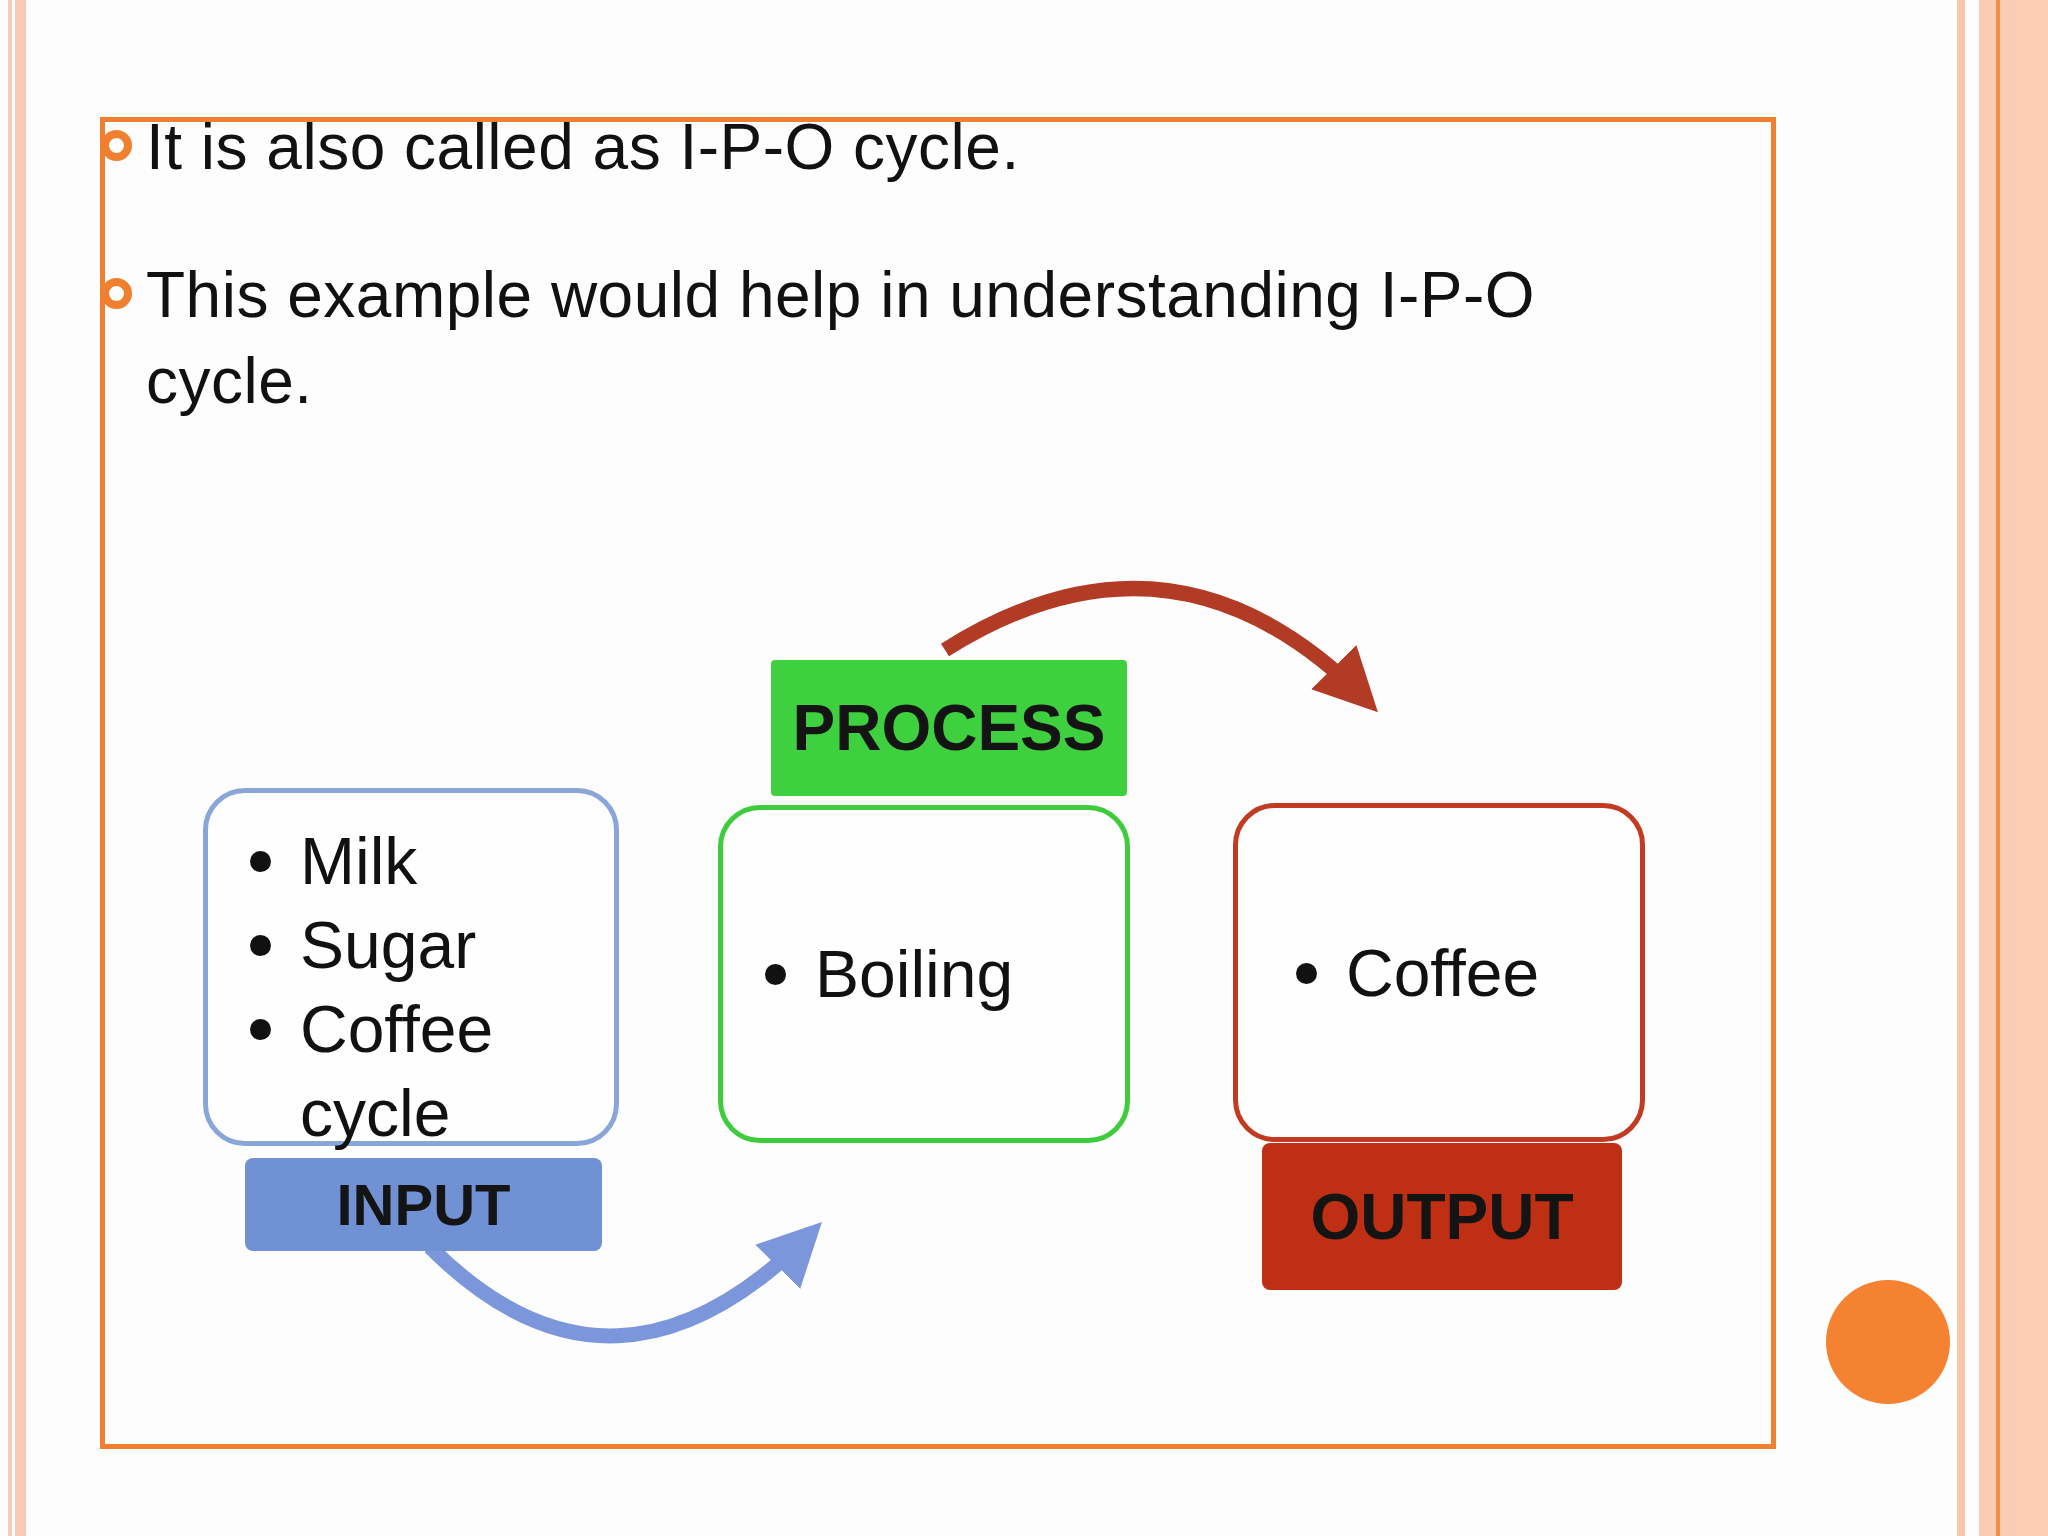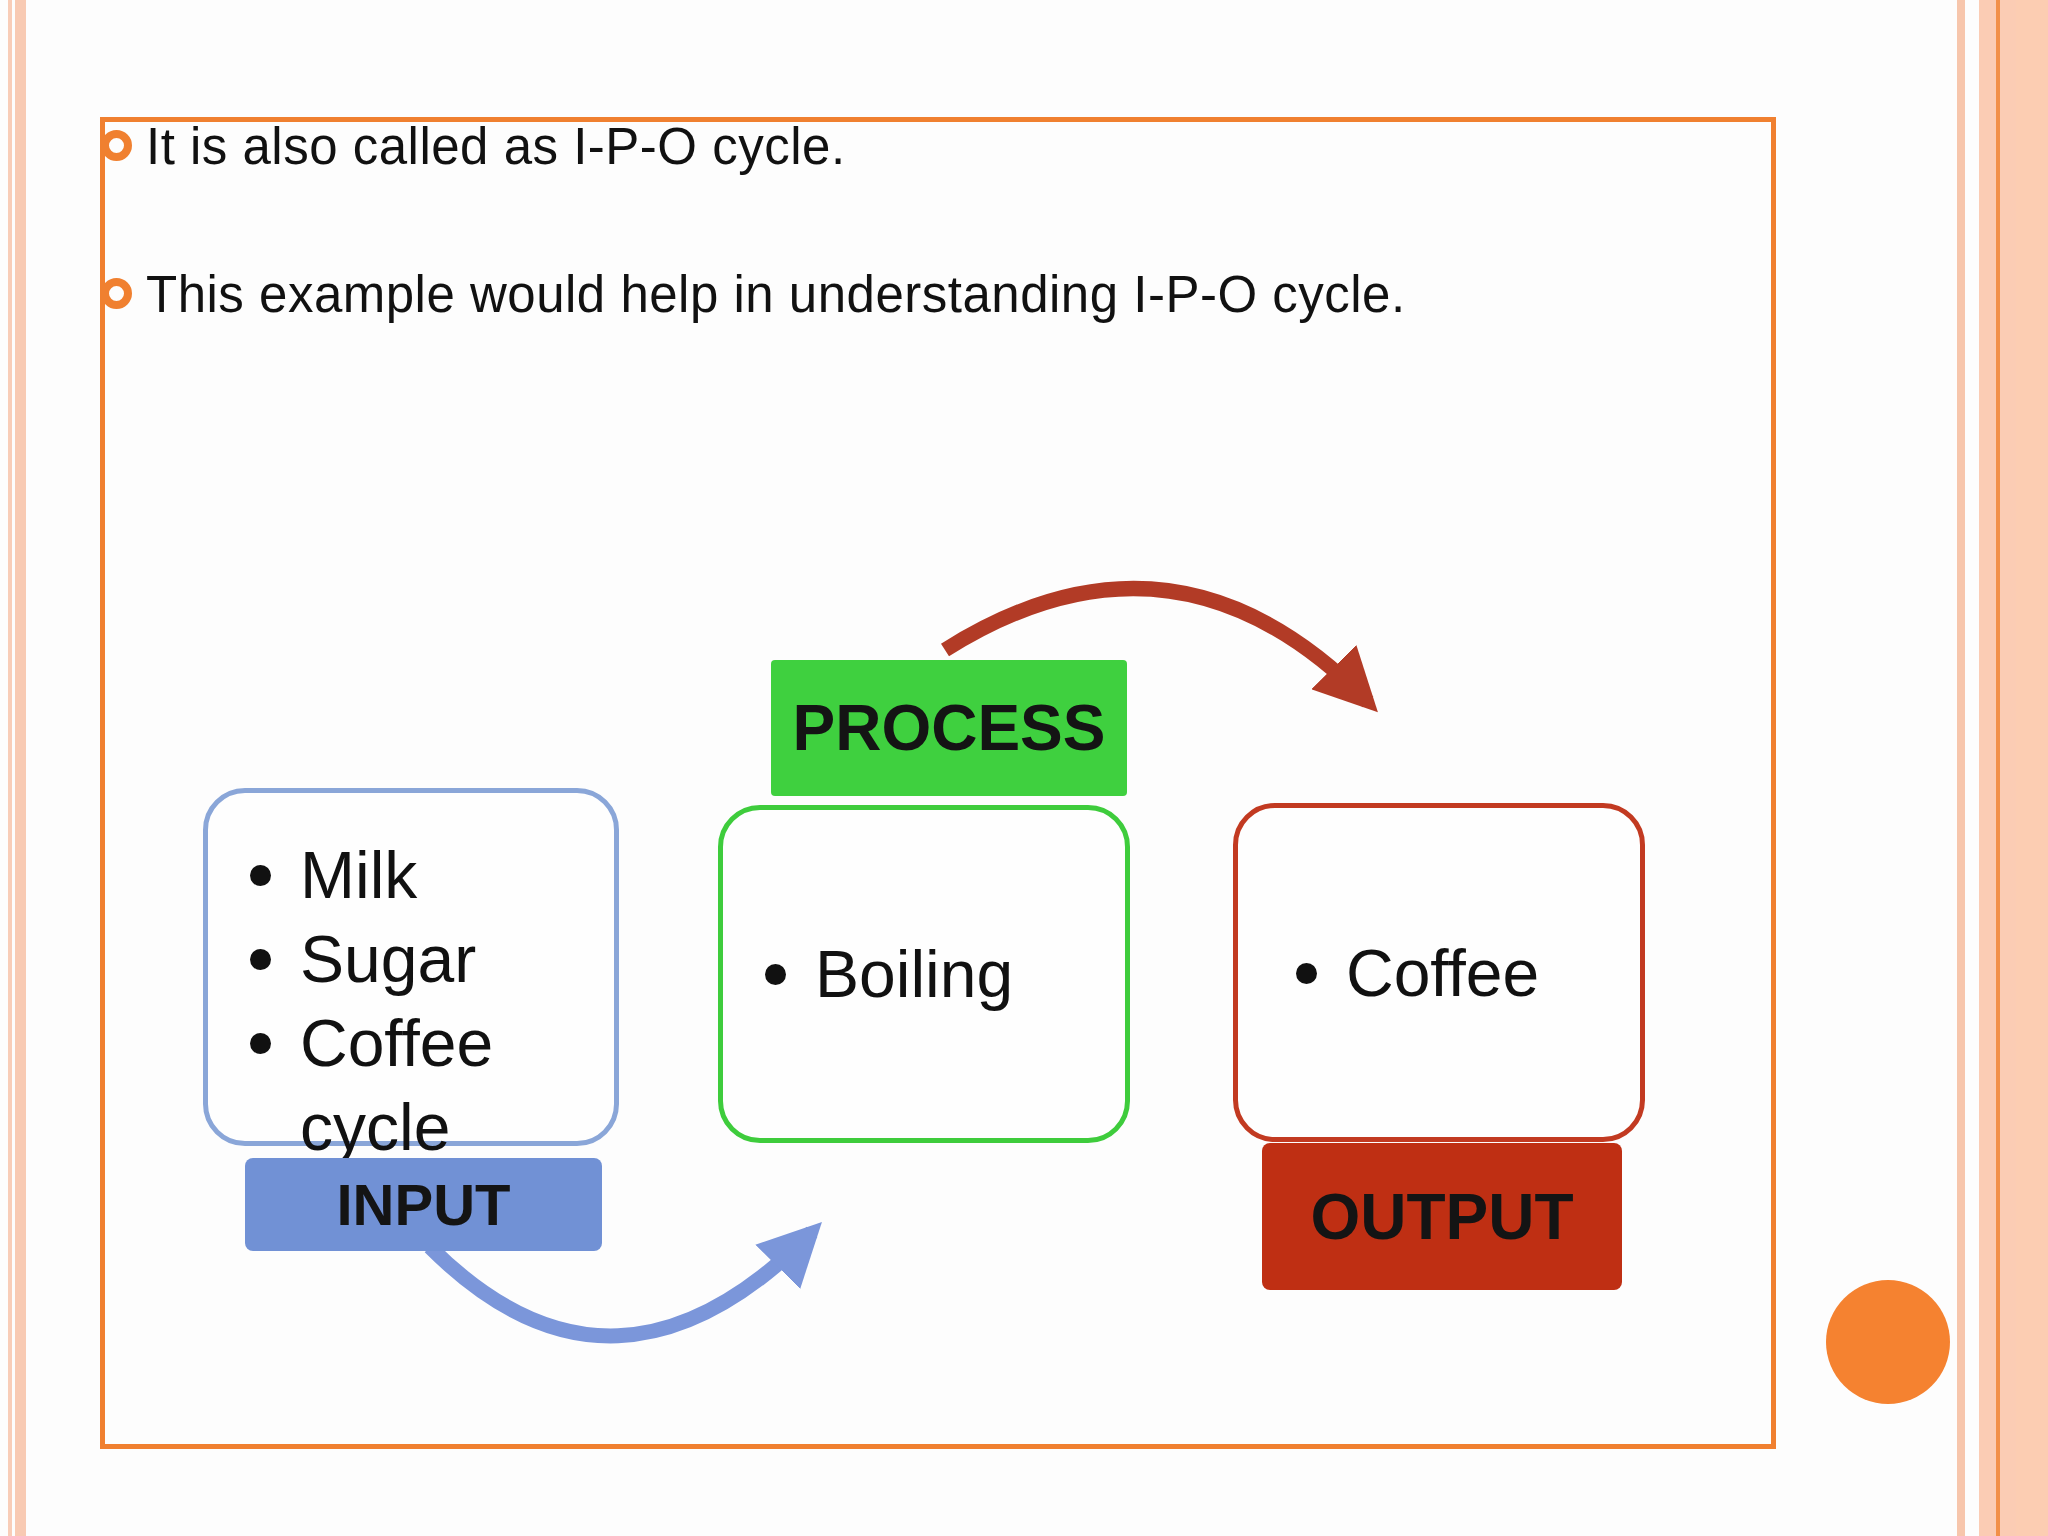--- a/index.html
+++ b/index.html
@@ -19,32 +19,32 @@
   .frame {
     position:absolute; left:100px; top:117px; width:1676px; height:1332px;
     border:5px solid #f08030; box-sizing:border-box; background:transparent;
   }
 
   .bullet-row { position:absolute; display:flex; align-items:flex-start; }
   .ring {
     width:15px; height:15px; border:8px solid #f08030; border-radius:50%;
     flex:0 0 auto; margin-top:26px; background:transparent;
   }
-  .bullet-text { font-size:51px; line-height:86px; margin-left:14px; letter-spacing:0.5px; }
+  .bullet-text { font-size:64px; line-height:86px; margin-left:14px; letter-spacing:0.5px; }
   .row-1 { left:101px; top:104px; }
   .row-2 { left:101px; top:252px; }
   .row-2 .bullet-text { width:1520px; }
 
   .card {
     position:absolute; box-sizing:border-box; background:#fefefe;
     border-radius:42px; font-size:66px; line-height:84px;
   }
   .card-input {
     left:203px; top:788px; width:416px; height:358px;
-    border:5px solid #8aa6d8; padding:40px 14px 0 0;
+    border:5px solid #8aa6d8; padding:26px 14px 0 0;
   }
   .card ul { margin:0; padding:0 0 0 92px; list-style:none; }
   .card li { position:relative; }
   .card li::before {
     content:""; position:absolute; left:-50px; top:32px;
     width:21px; height:21px; border-radius:50%; background:#111;
   }
   .card-process {
     left:718px; top:805px; width:412px; height:338px;
     border:5px solid #3ecc3c; display:flex; align-items:center;

